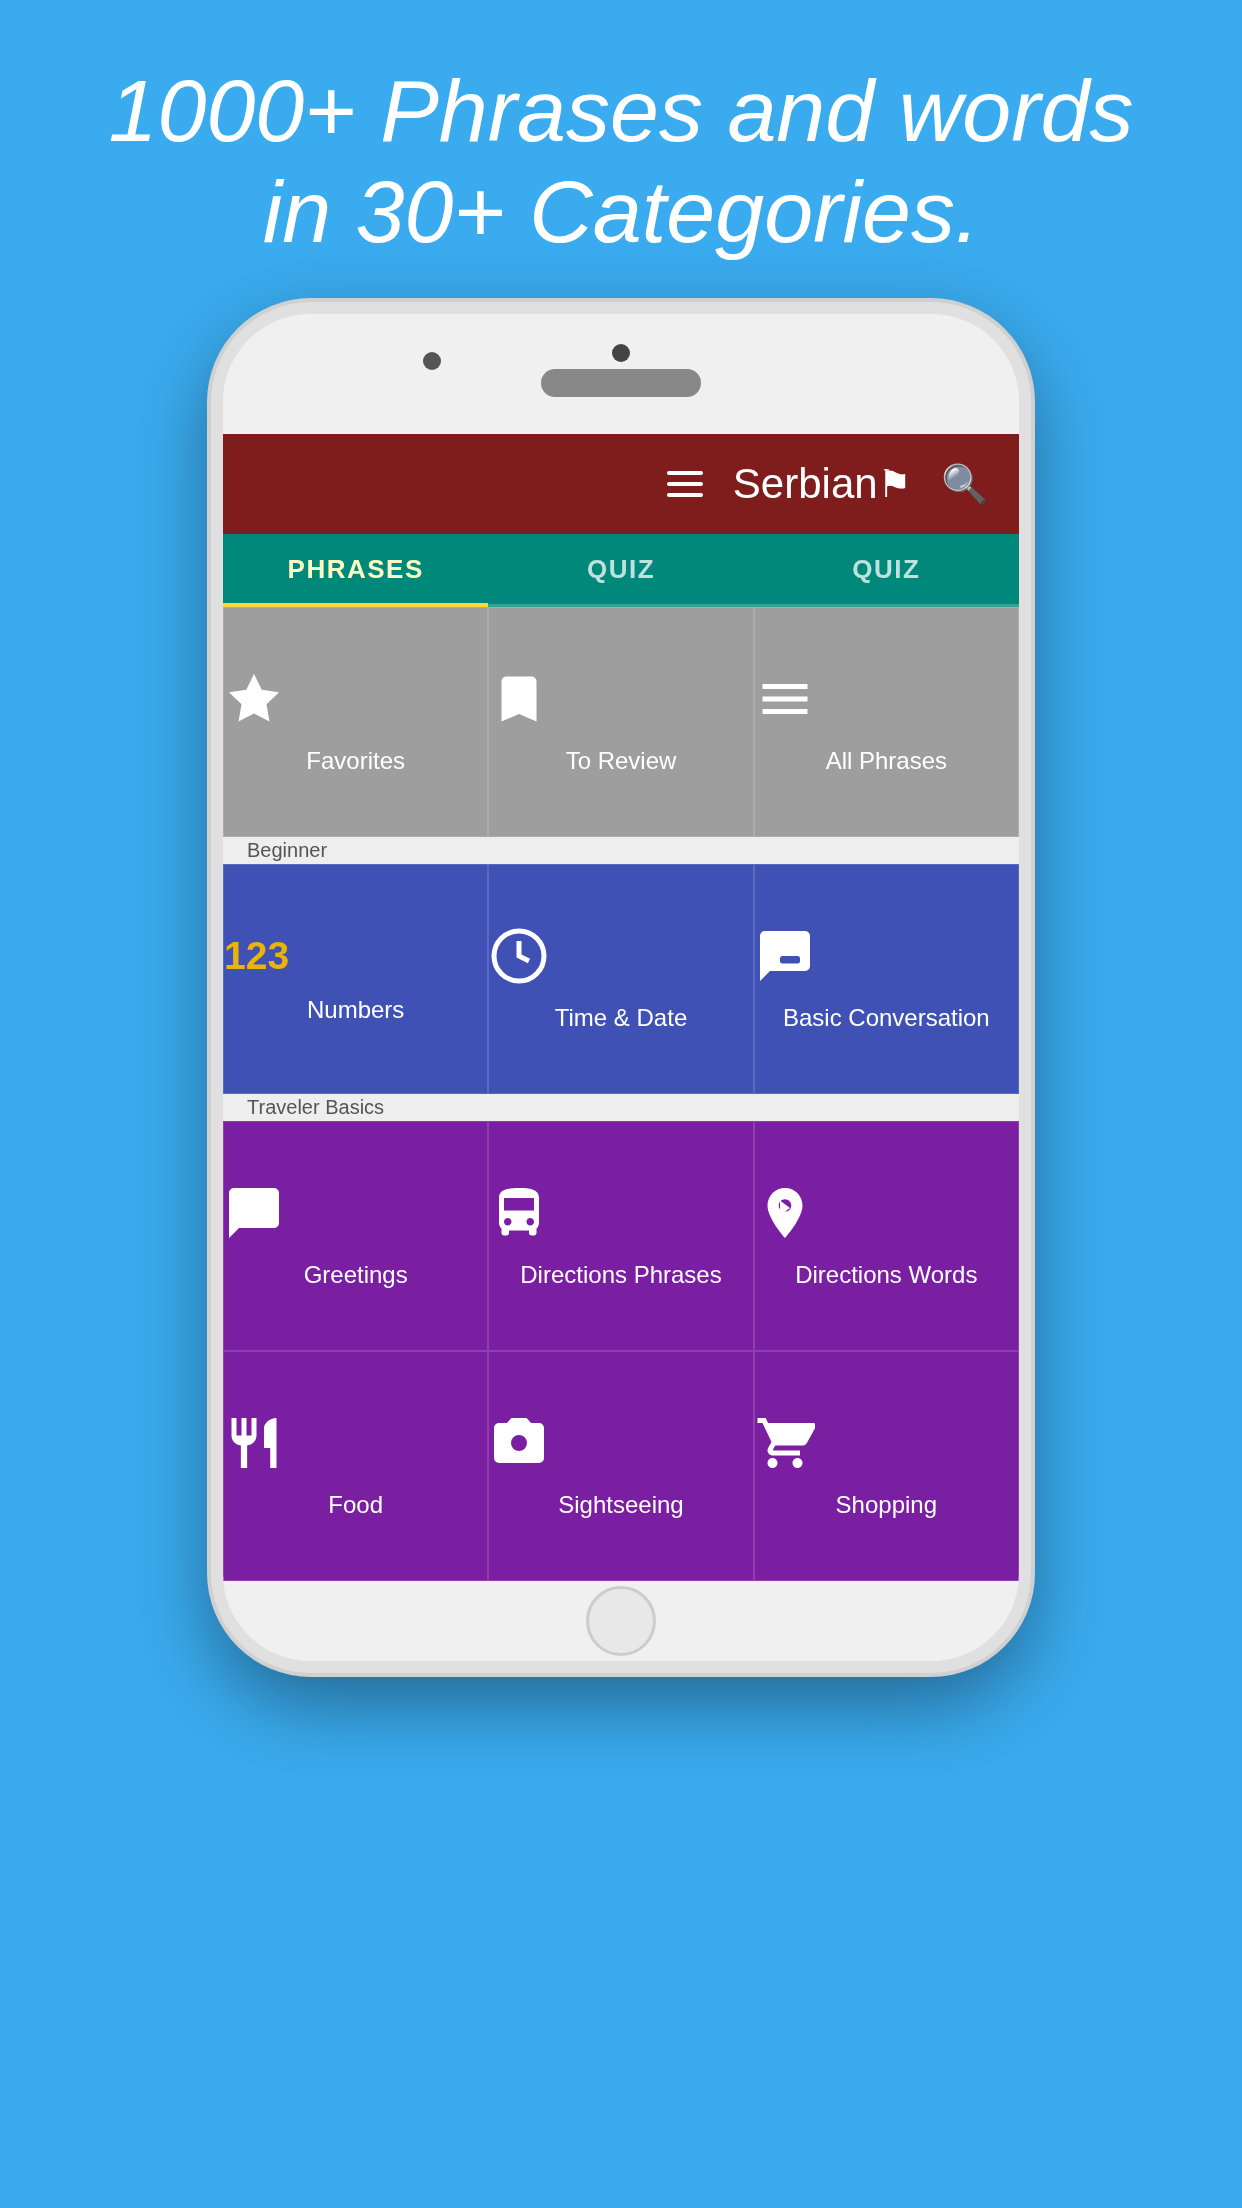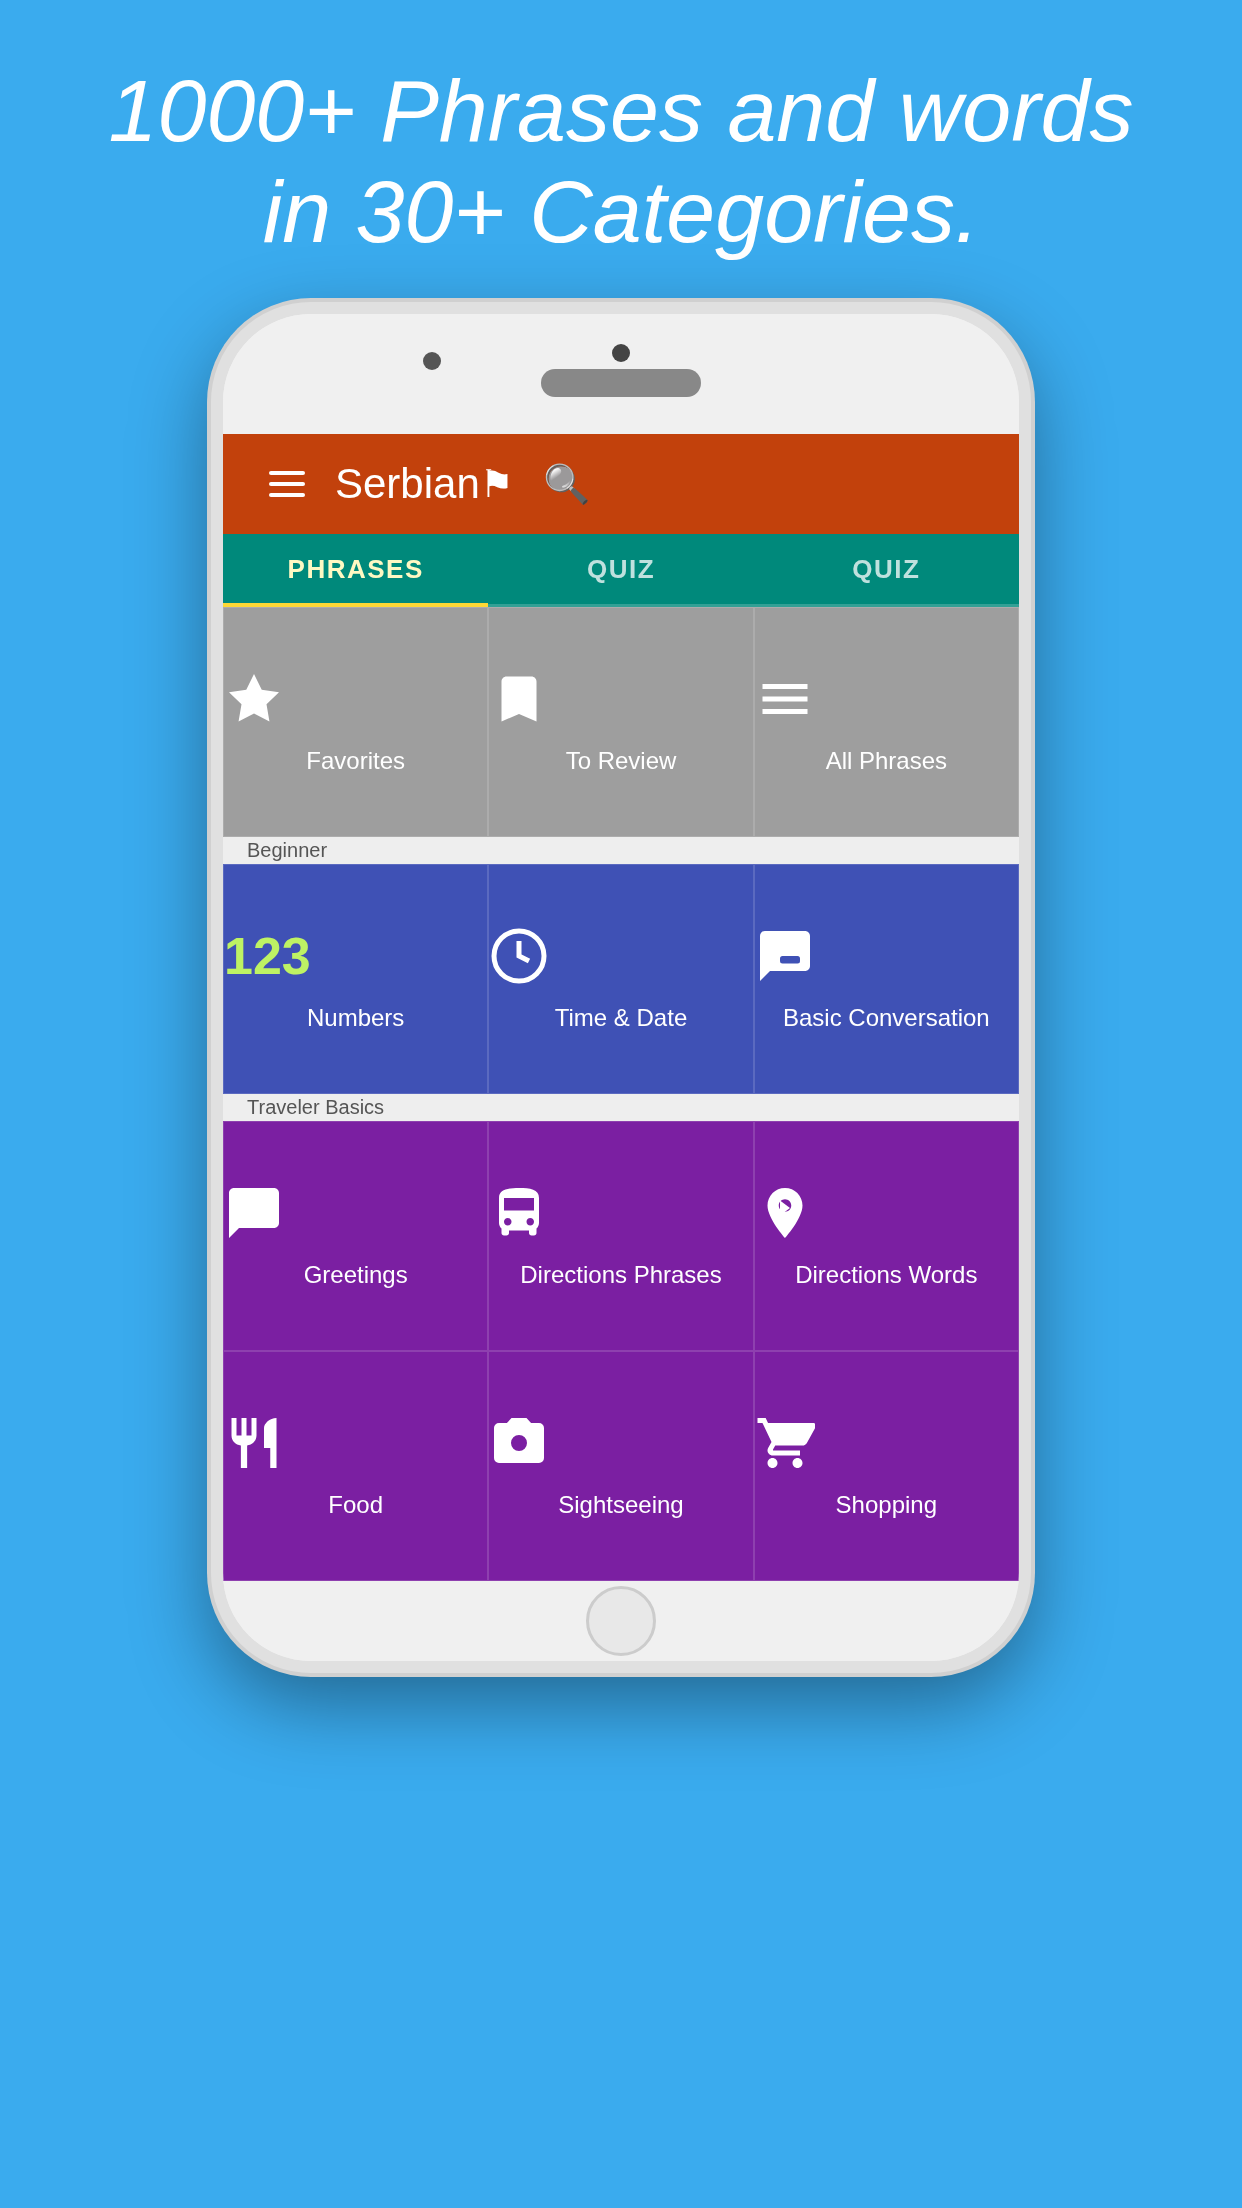--- a/index.html
+++ b/index.html
@@ -89,26 +89,26 @@
     }
 
     
     .app-screen {
       background: #f5f5f5;
       overflow: hidden;
     }
 
     
     .app-header {
-      background: #c2410c;
-      padding: 0 46px;
+      background: #7f1d1d;
+      padding: 0 30px;
       height: 100px;
       display: flex;
       align-items: center;
-      justify-content: flex-start;
+      justify-content: flex-end;
     }
 
     .header-left {
       display: flex;
       align-items: center;
       gap: 30px;
     }
 
     .menu-icon {
       display: flex;
@@ -326,21 +326,21 @@
 
         </div>
       </div>
 
       <div class="section-label">Beginner</div>
 
       <div class="grid-section">
         <div class="grid-row">
 
           <div class="grid-cell tile-blue">
-            <span style="color:#bef264;font-size:52px;font-weight:bold;">123</span>
+            <span style="color:#eab308;font-size:39px;font-weight:bold;">123</span>
             <span class="grid-cell-label">Numbers</span>
           </div>
 
           <div class="grid-cell tile-blue">
             <svg class="svg-icon" viewBox="0 0 24 24" fill="none" stroke="white" stroke-width="2">
               <circle cx="12" cy="12" r="10"></circle>
               <polyline points="12 6 12 12 16 14"></polyline>
             </svg>
             <span class="grid-cell-label">Time &amp; Date</span>
           </div>

